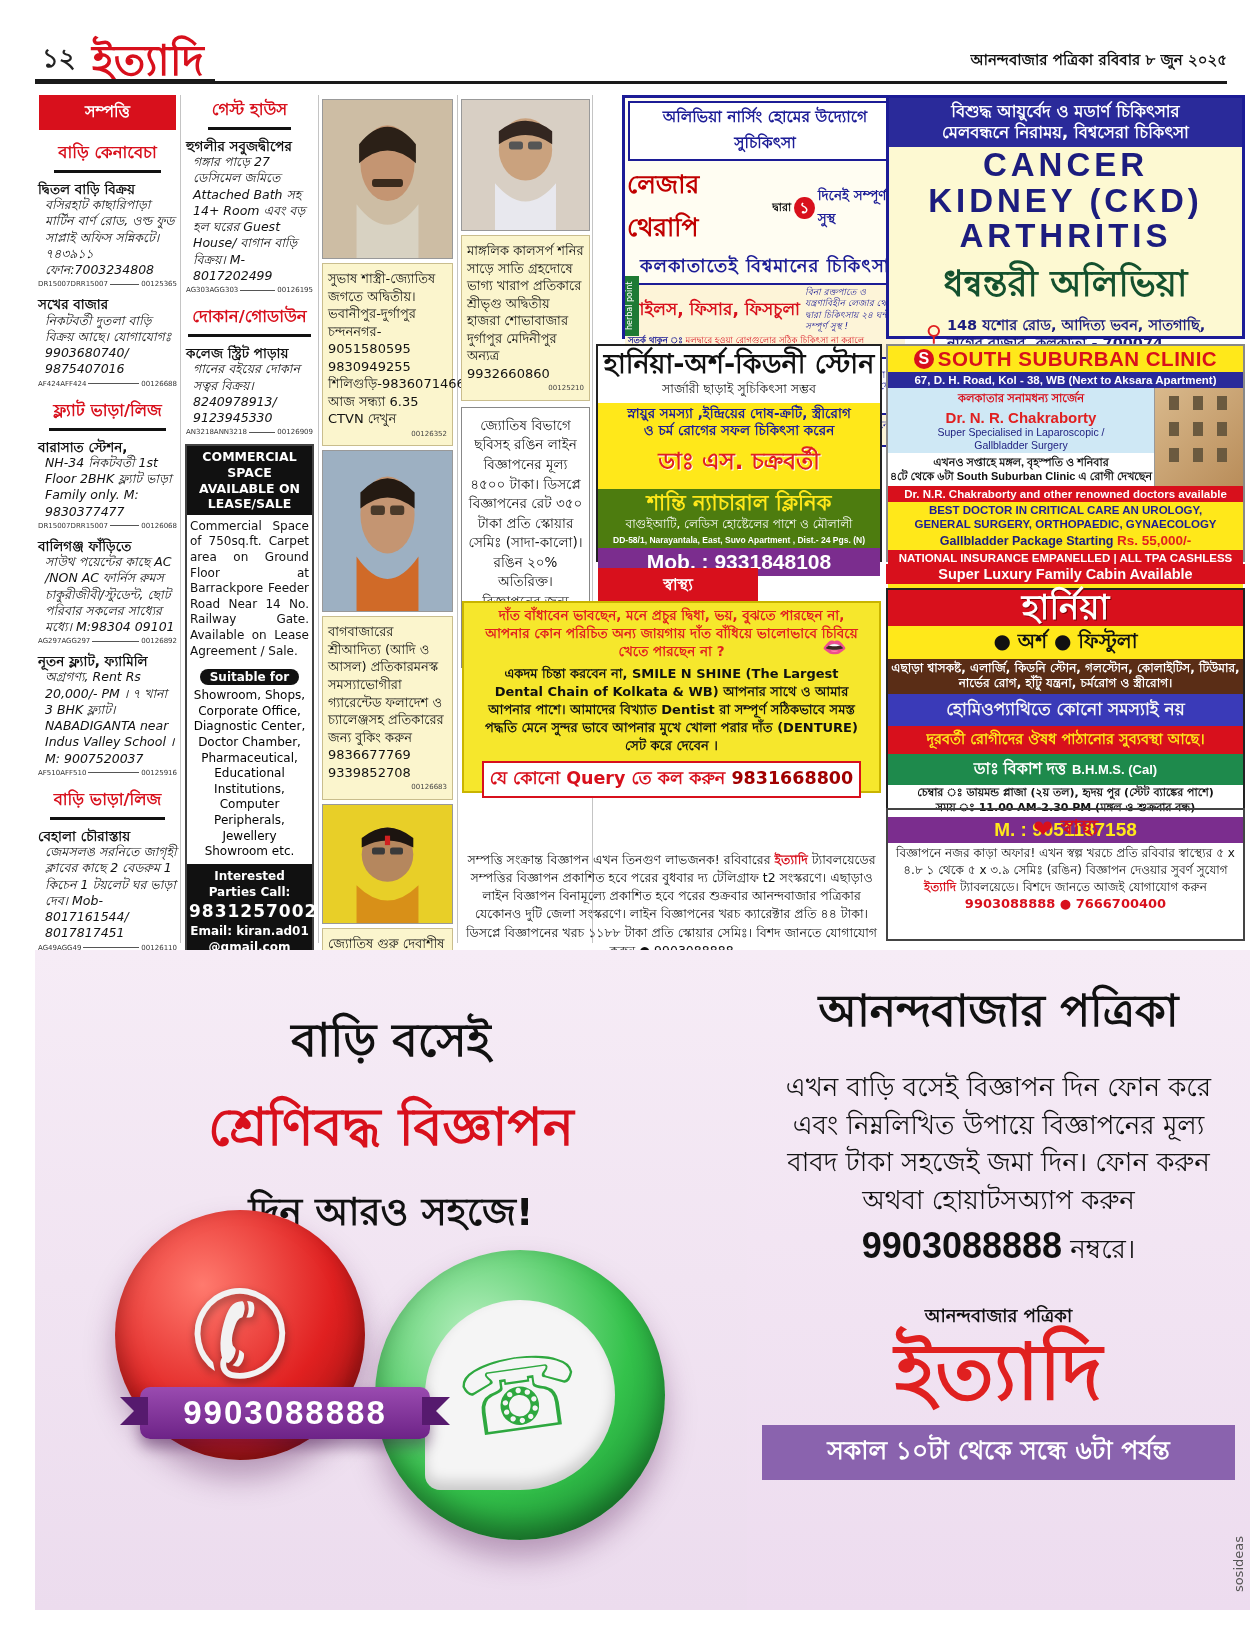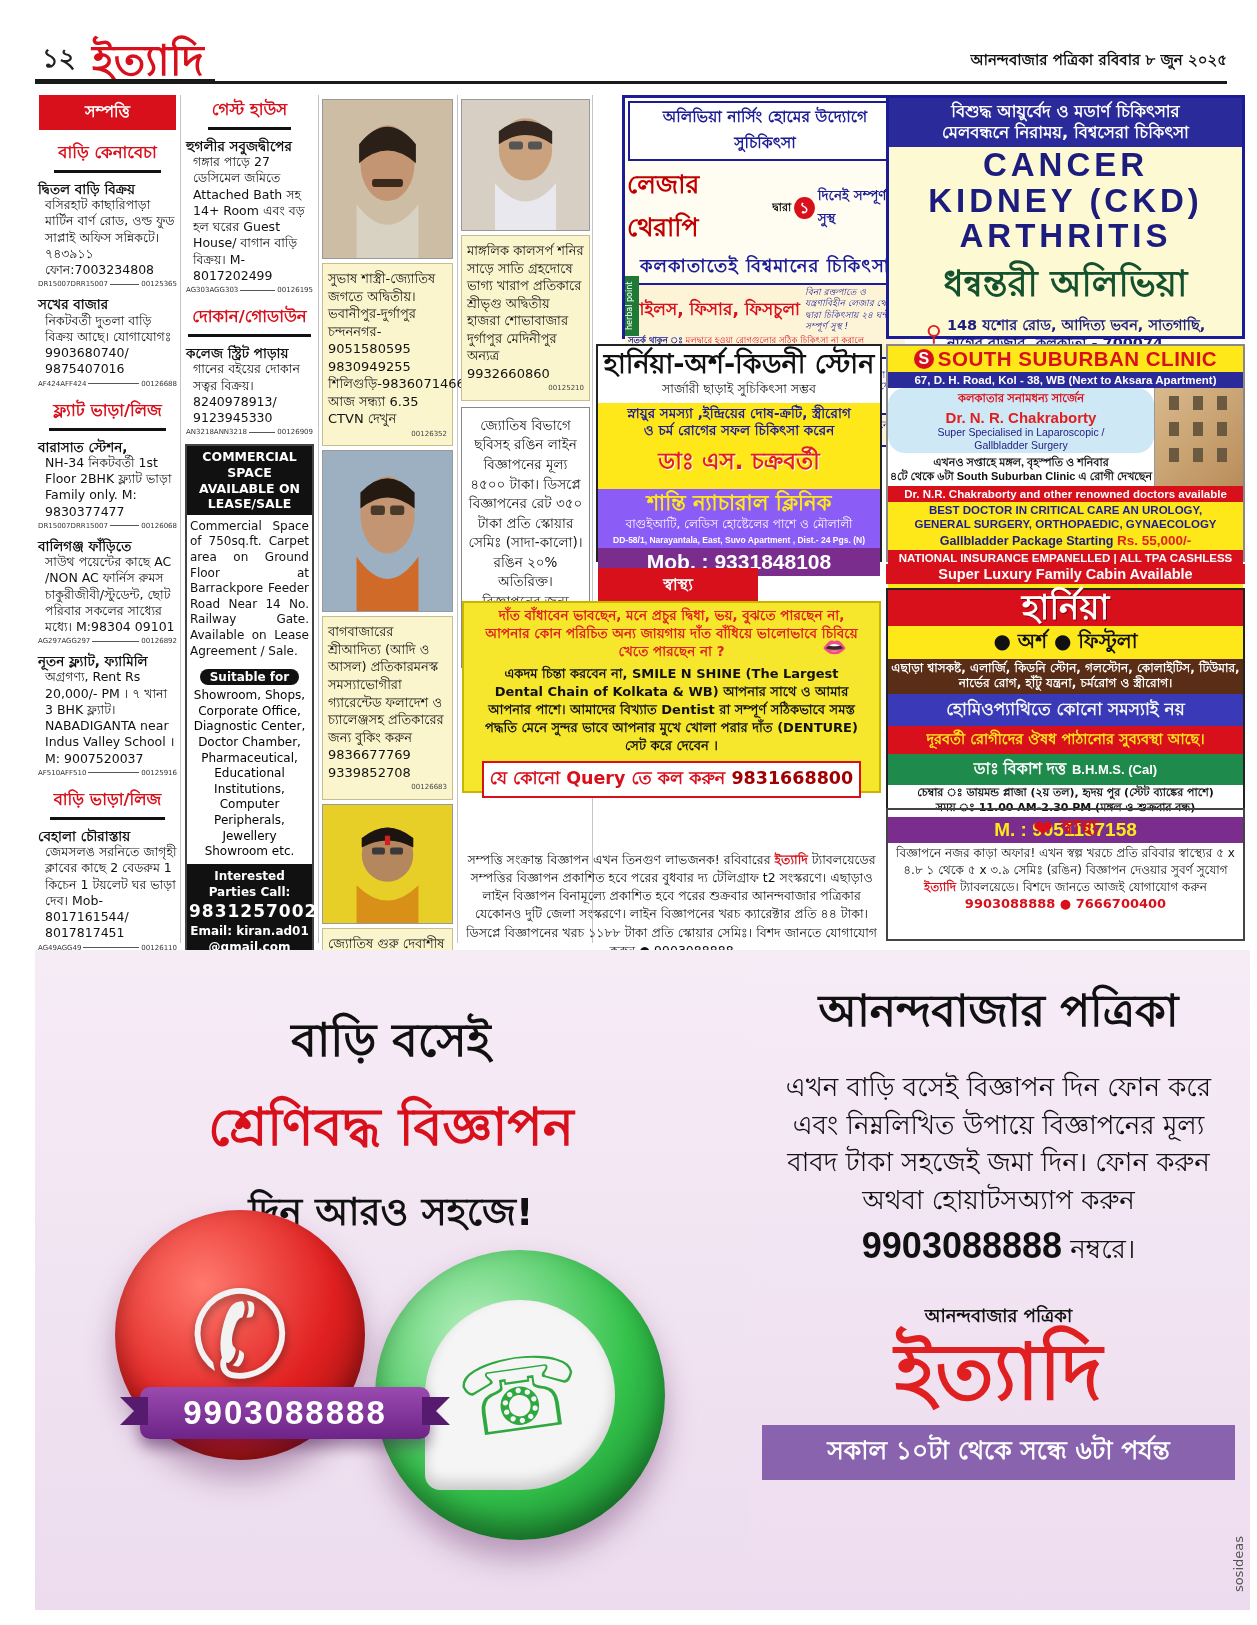--- a/index.html
+++ b/index.html
@@ -12,21 +12,21 @@
   .hdr-rule{position:absolute;left:215px;top:81px;width:1012px;height:3px;background:#1a1a1a;}
   
   .vr{position:absolute;top:95px;height:848px;width:1px;background:#c4c4c4;}
   
   .col{position:absolute;top:95px;}
   .banner{background:#d8101c;color:#fff;text-align:center;font-weight:bold;font-size:16px;padding:4px 0;margin:0 4px 8px;}
   .sec-head{text-align:center;margin:10px 0 8px;}
   .sec-head span{display:inline-block;color:#d8101c;font-weight:bold;font-size:16.5px;border-bottom:3px solid #111;padding:0 4px 3px;}
   .ad{margin:4px 3px 8px;}
   .ad-title{font-weight:bold;font-size:13.5px;color:#111;line-height:1.2;}
-  .ad-body{font-size:12.5px;color:#111;padding-left:7px;line-height:1.3;}
+  .ad-body{font-size:12.5px;color:#111;padding-left:7px;line-height:1.3;font-style:italic;}
   .ad-code{display:flex;align-items:center;font-size:7px;color:#333;margin-top:2px;}
   .ad-code .fill{flex:1;border-top:1px solid #555;margin:0 2px;}
   
   .comm{border:2px solid #444;margin:6px 2px;background:#fff;}
   .comm-hdr{background:#111;color:#fff;font-weight:bold;font-size:12.5px;text-align:center;padding:3px 1px;line-height:1.25;}
   .comm-body{font-size:12px;color:#111;padding:4px 3px;text-align:justify;line-height:1.3;}
   .comm-suit{text-align:center;margin:3px 0;}
   .comm-suit span{background:#111;color:#fff;font-weight:bold;font-size:12px;padding:1px 10px;border-radius:8px;}
   .comm-list{font-size:12px;text-align:center;padding:0 2px 4px;line-height:1.3;}
   .comm-ftr{background:#111;color:#fff;text-align:center;font-weight:bold;font-size:12px;padding:4px 2px;line-height:1.35;}
@@ -68,34 +68,34 @@
   .cancer-brand{color:#14512e;font-weight:bold;font-size:36px;margin-top:2px;}
   .cancer-addr{display:flex;align-items:center;justify-content:center;gap:5px;padding:0 4px;}
   .cancer-addr .pin{color:#e02020;font-size:22px;}
   .cancer-addr .txt{color:#1c1c7e;font-weight:bold;font-size:14.5px;line-height:1.25;text-align:left;}
   
   .hstone{position:absolute;left:596px;top:344px;width:286px;height:218px;border:2px solid #222;box-sizing:border-box;text-align:center;background:#fff;}
   .hstone-title{font-weight:bold;font-size:27px;color:#111;line-height:1.1;padding-top:3px;}
   .hstone-sub{font-size:12.5px;color:#111;padding:1px 0 3px;}
   .hstone-yellow{background:#ffe81a;color:#1c1c96;font-weight:bold;font-size:13.5px;line-height:1.3;padding:2px 0;}
   .hstone-doc{background:#ffe81a;color:#e02020;font-weight:bold;font-size:23px;padding:1px 0 7px;text-shadow:1px 1px 0 #fff;}
-  .hstone-blue{background:#8b5cf6;padding:2px 0 3px;}
+  .hstone-blue{background:#4d7c0f;padding:2px 0 3px;}
   .hstone-clinic{color:#ffe81a;font-weight:bold;font-size:21px;line-height:1.15;}
   .hstone-addr{color:#fff;font-size:12px;}
   .hstone-dd{color:#fff;font-size:8.5px;font-weight:bold;font-family:"Liberation Sans",sans-serif;}
   .hstone-mob{background:#7b2d8e;color:#fff;font-weight:bold;font-size:21px;padding:2px 0;font-family:"Liberation Sans",sans-serif;}
   
   .ssc{position:absolute;left:886px;top:344px;width:359px;height:218px;box-sizing:border-box;border:2px solid #888;background:#fff;font-family:"Liberation Sans",sans-serif;}
   .ssc-hdr{background:#ffe81a;display:flex;align-items:center;justify-content:center;gap:4px;padding:1px 0;}
   .ssc-s{background:#d8101c;color:#fff;font-weight:bold;font-size:16px;border-radius:50%;width:20px;height:20px;display:inline-flex;align-items:center;justify-content:center;}
   .ssc-name{color:#d8101c;font-weight:bold;font-size:20.5px;letter-spacing:0.5px;}
   .ssc-addr{background:#2a2a9a;color:#fff;font-weight:bold;font-size:11.5px;text-align:center;padding:2px 0;}
   .ssc-mid{display:flex;}
   .ssc-midl{flex:1;}
-  .ssc-lightblue{background:#cfe8f5;text-align:center;padding:2px 2px;border-radius:17px;}
+  .ssc-lightblue{background:#cfe8f5;text-align:center;padding:2px 2px;}
   .ssc-line1{color:#d8101c;font-weight:bold;font-size:11.5px;}
   .ssc-doc{color:#e02020;font-weight:bold;font-size:15px;}
   .ssc-spec{color:#1c1c7e;font-weight:normal;font-size:10.5px;line-height:1.2;}
   .ssc-bn{color:#111;font-weight:bold;font-size:11px;text-align:center;line-height:1.3;padding:2px 1px;}
   .ssc-photo{width:88px;position:relative;background:linear-gradient(135deg,#d9b98c,#b98d5a);border-left:1px solid #999;}
   .ssc-photo .win{position:absolute;background:#6b5a3f;width:10px;height:14px;}
   .ssc-redband{background:#d8101c;color:#fff;font-weight:bold;font-size:11.5px;text-align:center;padding:2px 0;}
   .ssc-best{background:#ffe81a;color:#1c1c96;font-weight:bold;font-size:11.5px;text-align:center;line-height:1.25;padding:1px 0;}
   .ssc-pkg{background:#ffe81a;text-align:center;font-weight:bold;font-size:12.5px;color:#1c1c7e;padding:0 0 2px;}
   .ssc-pkg b{color:#e02020;font-size:13.5px;}

